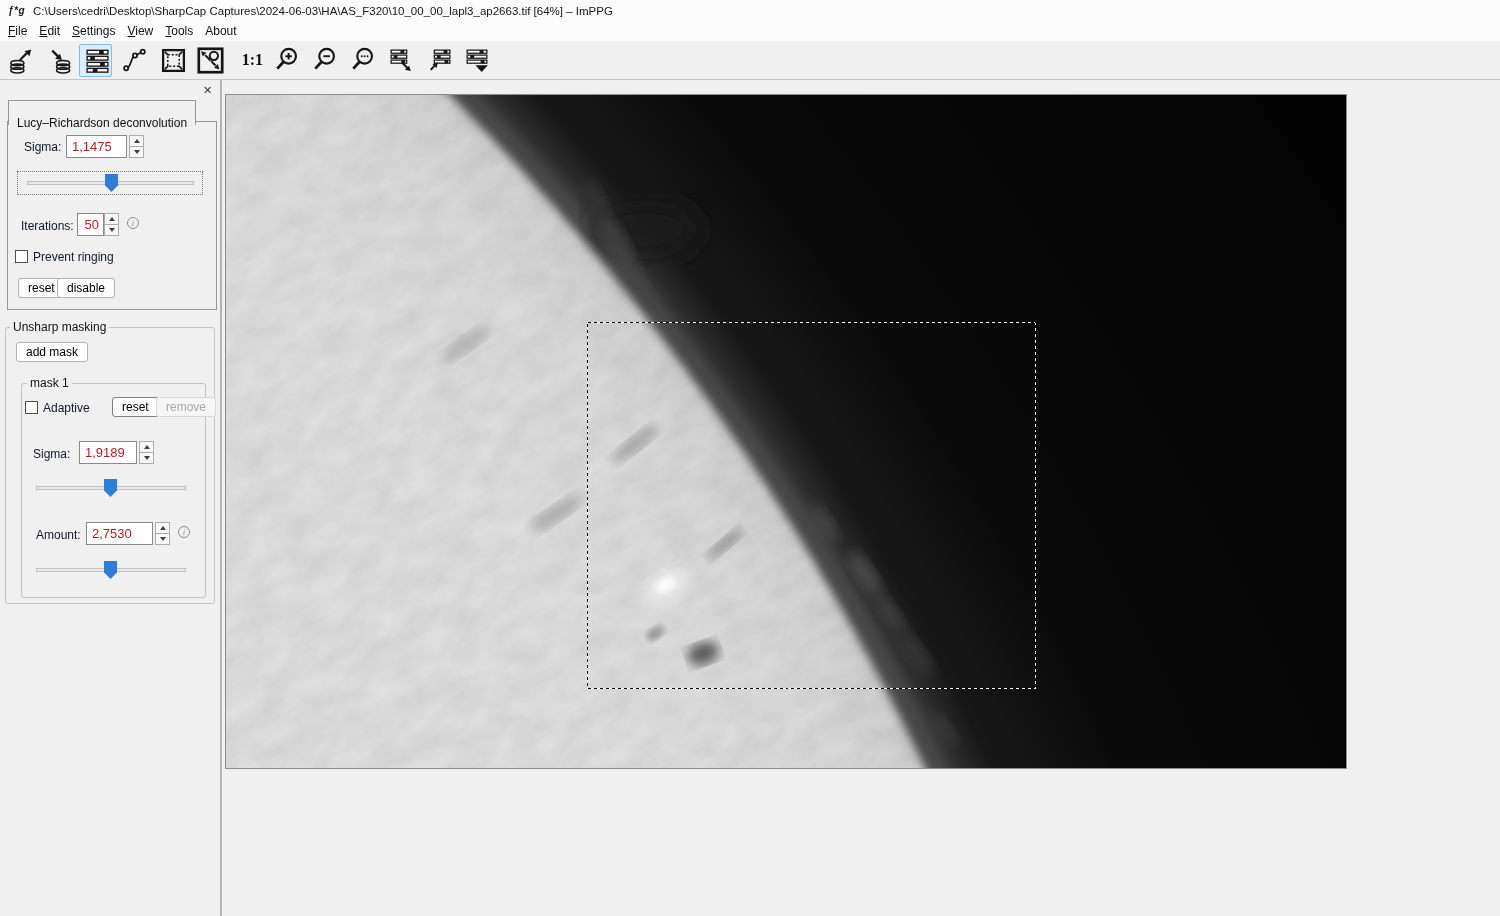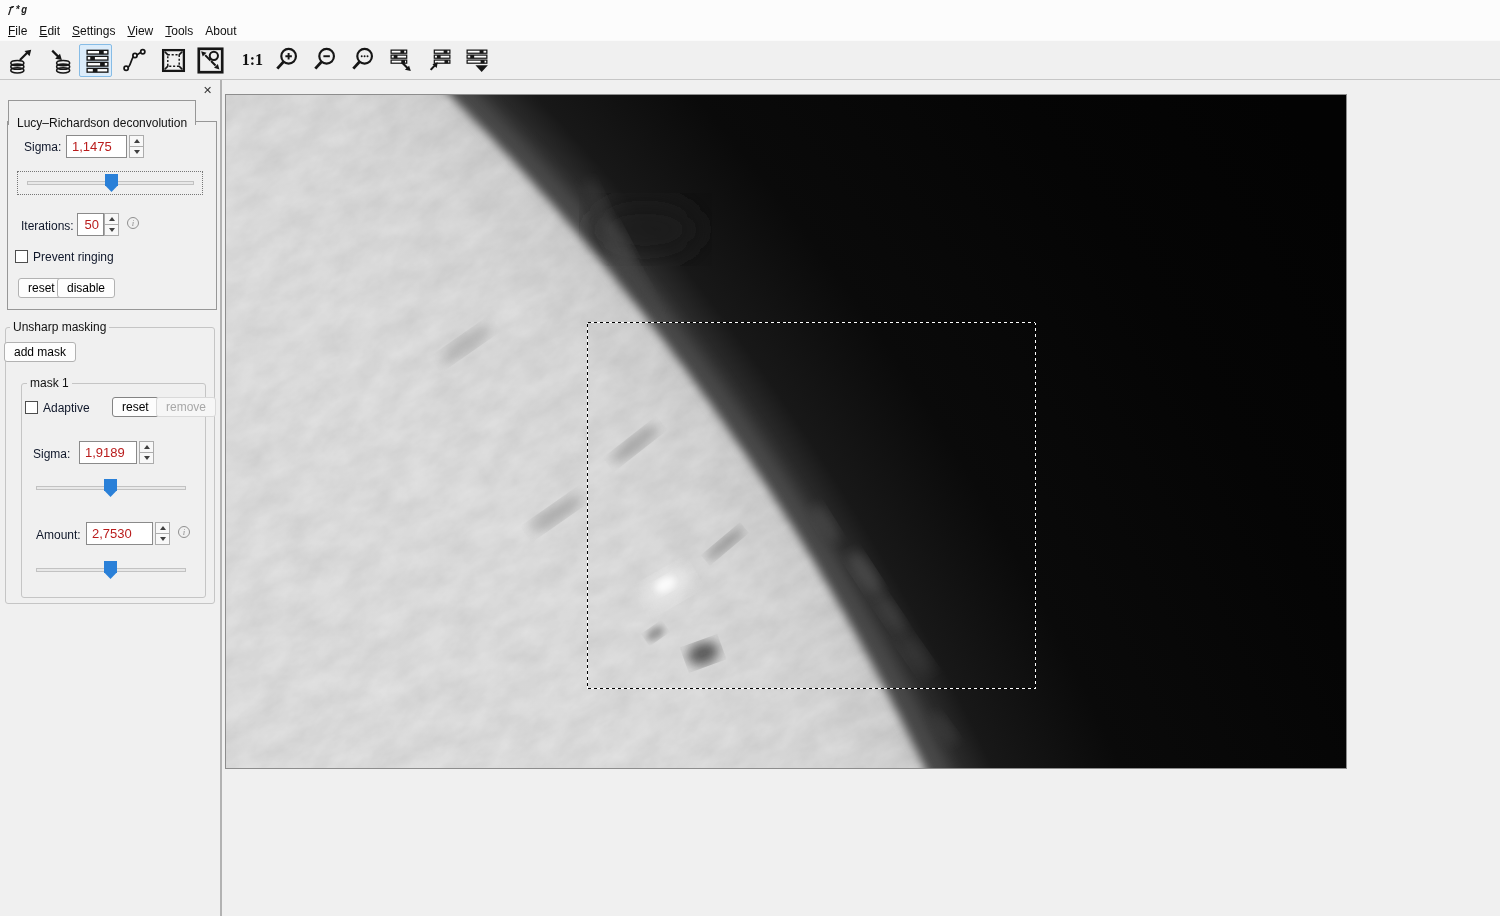--- a/index.html
+++ b/index.html
@@ -1,21 +1,21 @@
 <!DOCTYPE html>
 <html><head>
 <meta charset="utf-8">
 <style>
   * { box-sizing: border-box; margin: 0; padding: 0; }
   html, body { width: 1500px; height: 916px; overflow: hidden; }
   body { font-family: "Liberation Sans", sans-serif; font-size: 12px; color: #111; background: #f0f0f0; position: relative; }
 
   
   .titlebar { height: 21px; background: #fcfcfc; display: flex; align-items: center; padding: 0 8px; gap: 8px; }
-  .app-logo { font-family: Liberation Mono, monospace; font-style: italic; font-weight: bold; font-size: 10px; letter-spacing: .5px; color: #222; }
+  .app-logo { font-family: Liberation Sans, sans-serif; font-style: italic; font-weight: bold; font-size: 10px; letter-spacing: .5px; color: #222; }
   .title-text { font-size: 11.5px; color: #151515; white-space: nowrap; }
 
   
   .menubar { height: 19px; background: #fcfcfc; display: flex; align-items: center; padding: 0 2px; }
   .menu-item { padding: 1px 6px; white-space: nowrap; }
   .menu-item .u { text-decoration: underline; }
 
   
   .toolbar { height: 40px; background: #f0f0f0; border-bottom: 1px solid #c6c6c6; border-top: 1px solid #fafafa; display: flex; align-items: center; padding: 0 3px; gap: 5px; }
   .tbtn { width: 33px; height: 33px; flex: none; display: flex; align-items: center; justify-content: flex-end; border: 1px solid transparent; border-radius: 2px; }
@@ -50,20 +50,21 @@
   .btn.disabled { color: #a8a8a8; border-color: #d9d9d9; background: #f6f6f6; }
   .fieldset { position: absolute; border: 1px solid #c5c5c5; border-radius: 3px; }
   .legend { position: absolute; background: #f0f0f0; padding: 0 3px; z-index: 1; white-space: nowrap; }
   .iinfo { position: absolute; width: 12px; height: 12px; border: 1px solid #8f8f8f; border-radius: 50%; color: #8f8f8f; font-size: 9px; line-height: 10px; text-align: center; font-family: "Liberation Serif", serif; font-style: italic; }
 </style>
 </head>
 <body>
 
 <div class="titlebar">
   <span class="app-logo">ƒ*g</span>
+  <span class="title-text">C:\Users\cedri\Desktop\SharpCap Captures\2024-06-03\HA\AS_F320\10_00_00_lapl3_ap2663.tif [64%] – ImPPG</span>
 </div>
 
 <div class="menubar">
   <span class="menu-item"><span class="u">F</span><span>ile</span></span>
   <span class="menu-item"><span class="u">E</span><span>dit</span></span>
   <span class="menu-item"><span class="u">S</span><span>ettings</span></span>
   <span class="menu-item"><span class="u">V</span><span>iew</span></span>
   <span class="menu-item"><span class="u">T</span><span>ools</span></span>
   <span class="menu-item"><span class="u"></span><span>About</span></span>
 </div>
@@ -245,21 +246,21 @@
 
     <div class="cbox" style="left:15px; top:170px;"></div>
     <span class="plabel" style="left:33px; top:170px;">Prevent ringing</span>
 
     <button class="btn" style="left:18px; top:198px;">reset</button>
     <button class="btn" style="left:57px; top:198px;">disable</button>
 
     <div class="fieldset" style="left:5px; top:247px; width:210px; height:277px;"></div>
     <span class="legend" style="left:10px; top:240px;">Unsharp masking</span>
 
-    <button class="btn" style="left:4px; top:262px;">add mask</button>
+    <button class="btn" style="left:16px; top:262px;">add mask</button>
 
     <div class="fieldset" style="left:21px; top:303px; width:185px; height:215px;"></div>
     <span class="legend" style="left:27px; top:296px;">mask 1</span>
 
     <div class="cbox" style="left:25px; top:321px;"></div>
     <span class="plabel" style="left:43px; top:321px;">Adaptive</span>
     <button class="btn strong" style="left:112px; top:317px;">reset</button>
     <button class="btn disabled" style="left:156px; top:317px;">remove</button>
 
     <span class="plabel" style="left:33px; top:367px;">Sigma:</span>

